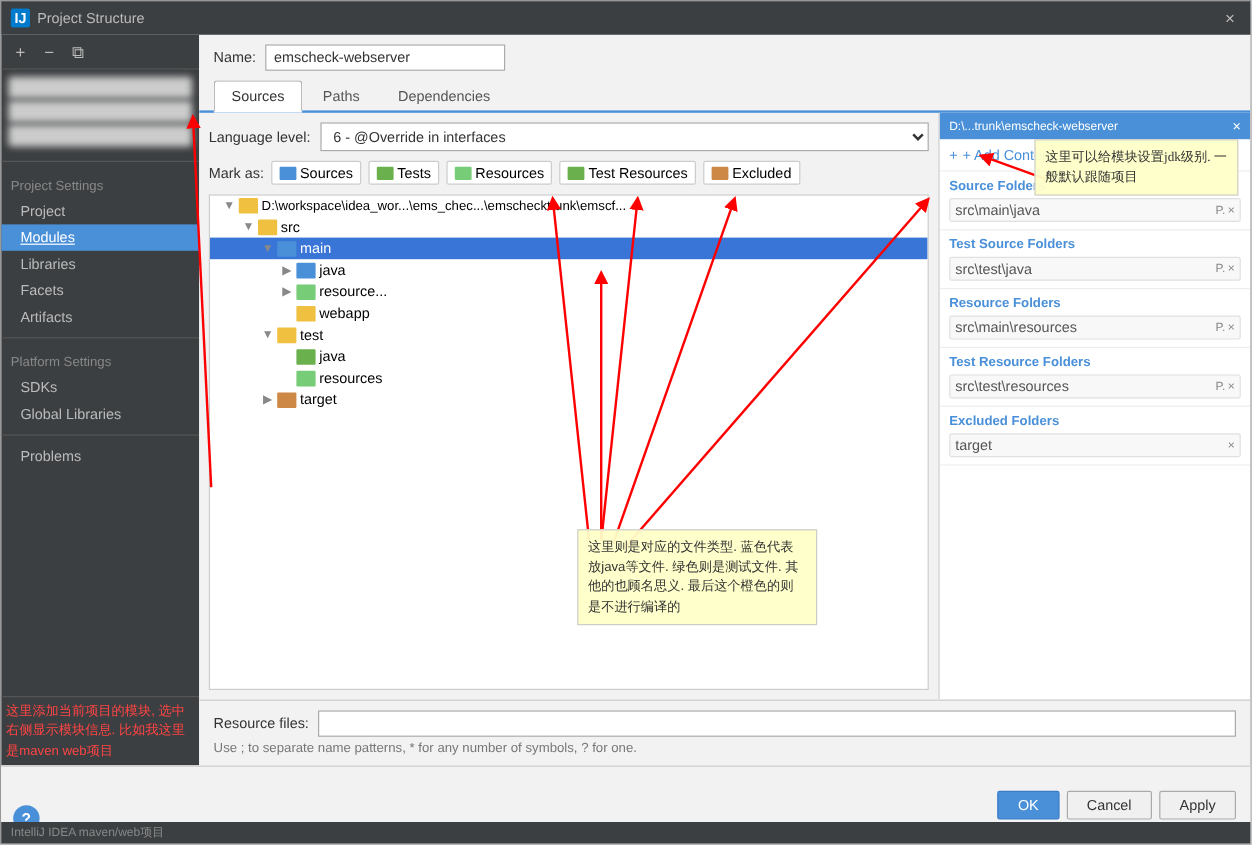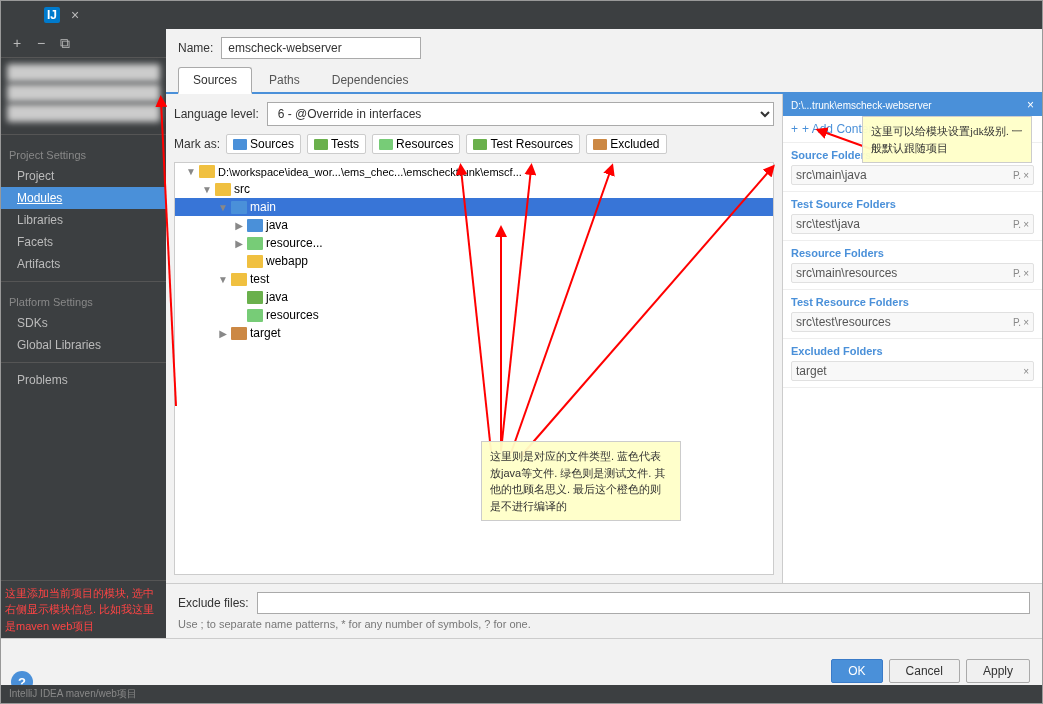--- a/index.html
+++ b/index.html
@@ -25,21 +25,21 @@
       padding: 0 8px;
       flex-shrink: 0;
     }
     .title-bar-icon {
       width: 16px; height: 16px;
       background: #007acc;
       margin-right: 6px;
       border-radius: 2px;
       flex-shrink: 0;
       display: flex; align-items: center; justify-content: center;
-      color: white; font-size: 9px; font-weight: bold; margin-left: 35px;
+      color: white; font-size: 9px; font-weight: bold;
     }
     .title-bar-text { flex: 1; font-size: 12px; }
     .title-close {
       width: 18px; height: 18px;
       cursor: pointer;
       display: flex; align-items: center; justify-content: center;
       color: #bbbbbb; font-size: 14px;
     }
 
     .dialog-body {
@@ -405,20 +405,21 @@
   </style>
 </head>
 <body>
 
 <div class="dialog">
 
   <div class="title-bar">
     <div class="title-bar-icon">
       <span>IJ</span>
     </div>
+    <span class="title-bar-text">Project Structure</span>
     <div class="title-close">×</div>
   </div>
 
   <div class="dialog-body">
 
     <div class="left-panel">
       <div class="left-panel-toolbar">
         <button class="toolbar-btn">+</button>
         <button class="toolbar-btn">−</button>
         <button class="toolbar-btn">⧉</button>
@@ -634,21 +635,21 @@
               <div class="path-actions">
                 <span class="path-action-btn">×</span>
               </div>
             </div>
           </div>
         </div>
       </div>
 
       <div class="bottom-area">
         <div class="exclude-row">
-          <span class="exclude-label">Exclude files:</span>
+          <span class="exclude-label">Resource files:</span>
           <input class="exclude-input" type="text" value="" style="">
         </div>
         <div class="exclude-hint">Use ; to separate name patterns, * for any number of symbols, ? for one.</div>
       </div>
     </div>
   </div>
 
   <div class="dialog-footer">
     <button class="footer-btn primary">OK</button>
     <button class="footer-btn">Cancel</button>

